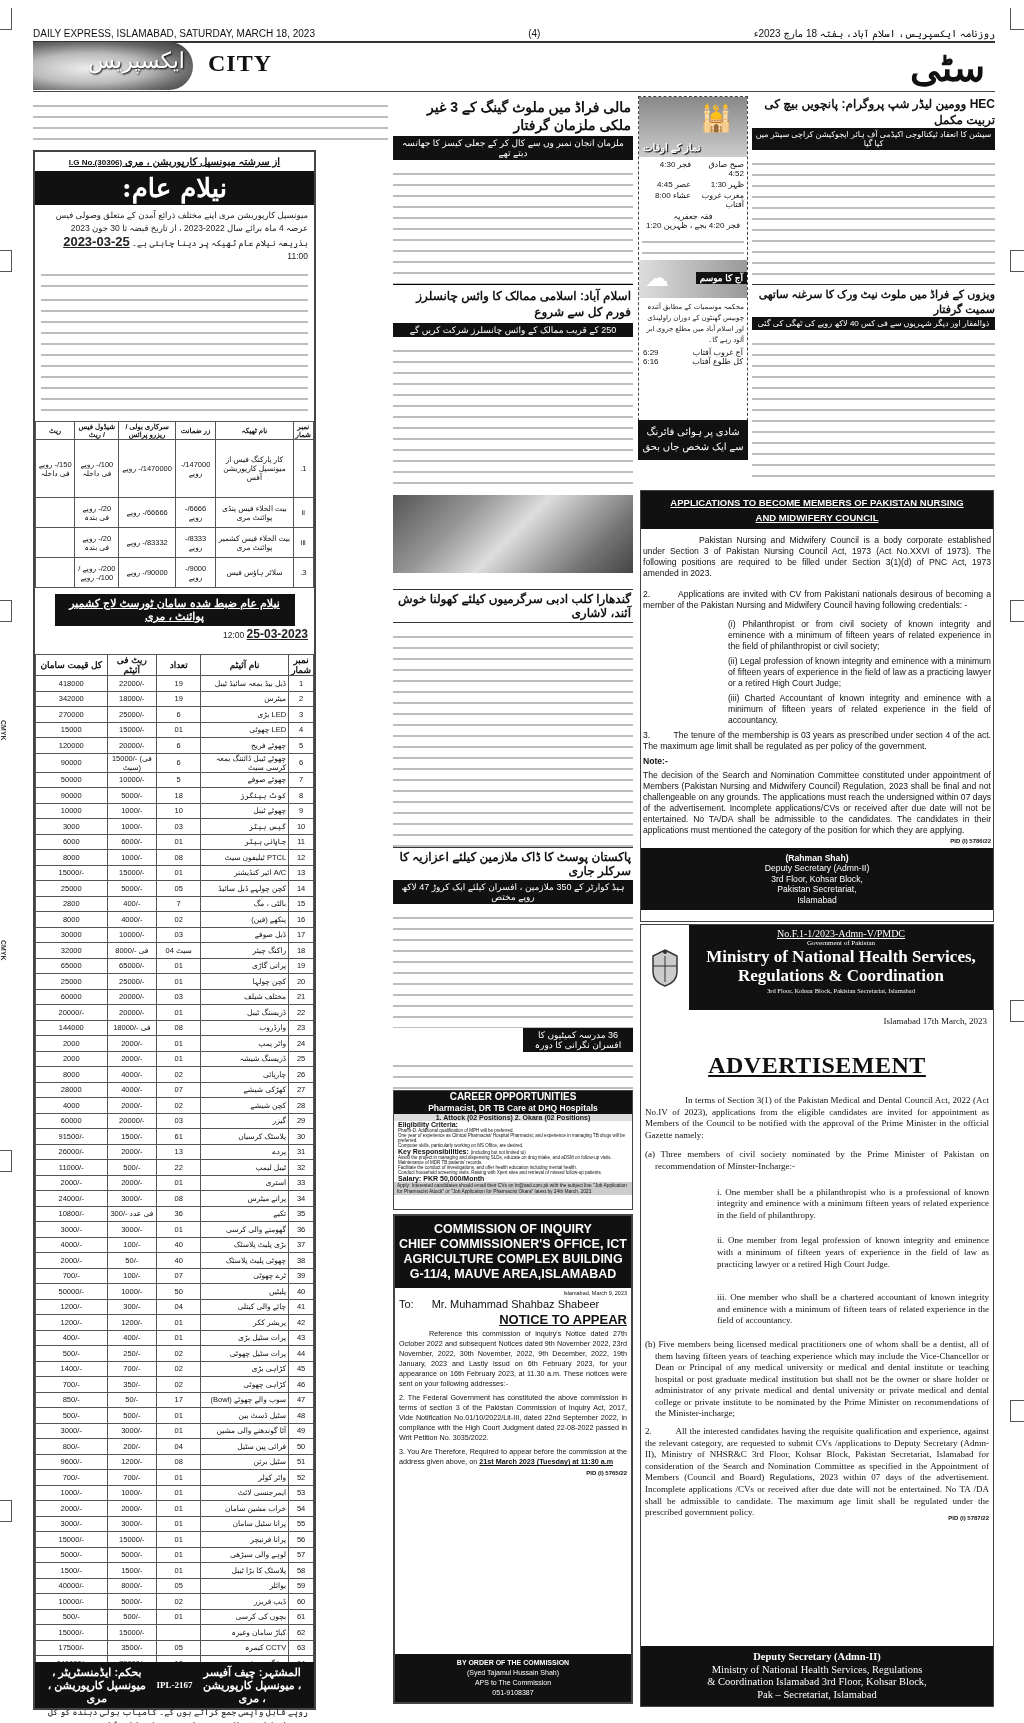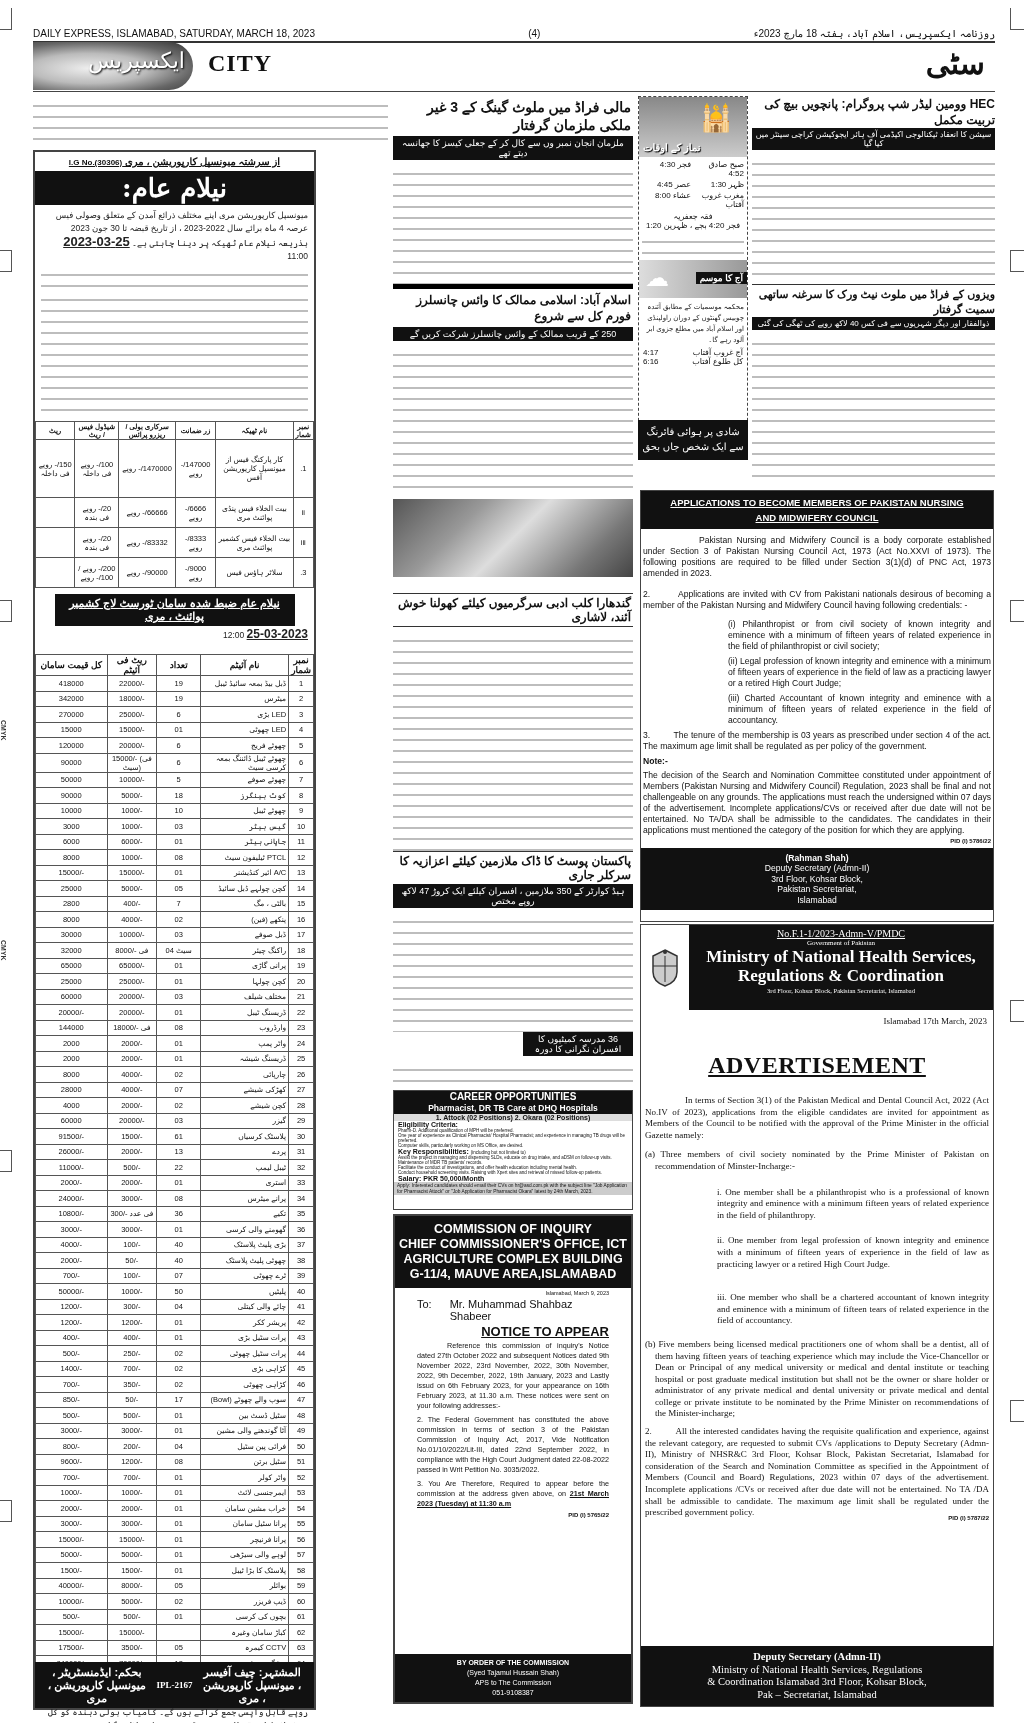--- a/index.html
+++ b/index.html
@@ -4,21 +4,21 @@
 <style>
 *{box-sizing:border-box;margin:0;padding:0}
 body{width:1024px;height:1723px;background:#fff;font-family:"Liberation Sans",sans-serif;color:#111;position:relative;overflow:hidden}
 .abs{position:absolute}
 .crop{position:absolute;width:14px;height:22px;border:1px solid #555}
 .header-line{left:33px;top:28px;width:962px;font-size:10px;display:flex;justify-content:space-between;border-bottom:2px solid #333;padding-bottom:2px}
 .masthead{left:33px;top:42px;width:962px;height:50px;border-bottom:1px solid #444}
 .logo-art{position:absolute;left:0;top:0;width:160px;height:48px;background:radial-gradient(ellipse at 35% 55%,#eee 0,#bbb 40%,#666 70%,#333 100%);border-radius:0 60px 60px 0}
 .logo-text{position:absolute;left:55px;top:6px;font-family:"DejaVu Serif",serif;font-size:22px;color:#fff;text-shadow:1px 1px 2px #000}
 .city{position:absolute;left:175px;top:8px;font-family:"Liberation Serif",serif;font-weight:bold;font-size:24px;letter-spacing:1px}
-.urdu-mast{position:absolute;right:10px;top:4px;font-family:Liberation Sans, sans-serif;font-size:30px;font-weight:bold}
+.urdu-mast{position:absolute;right:10px;top:4px;font-family:Liberation Sans, sans-serif;font-size:38px;font-weight:bold}
 .col{position:absolute;border:1px solid #444}
 .rtl{direction:rtl;text-align:right}
 .blackbar{background:#111;color:#fff;text-align:center}
 .urdu-txt{font-size:8.5px;line-height:13px;color:#222}
 .filler{background:repeating-linear-gradient(#fff 0,#fff 9px,#bdbdbd 9px,#bdbdbd 11px);}
 table{border-collapse:collapse;width:100%}
 td,th{border:1px solid #555;font-size:7.5px;text-align:center;height:15.5px;padding:0 2px}
 th{font-size:9px;height:18px}
 .en-body{font-size:8.6px;line-height:11px;text-align:justify}
 .serif{font-family:"Liberation Serif",serif}
@@ -594,21 +594,21 @@
     <span style="width:40%">المشتہر: چیف آفیسر ، میونسپل کارپوریشن ، مری</span>
     <span style="font-family:'Liberation Serif',serif;font-size:9px">IPL-2167</span>
     <span style="width:40%">بحکم: ایڈمنسٹریٹر ، میونسپل کارپوریشن ، مری</span>
   </div>
 </div>
 
 <div class="abs" style="left:393px;top:96px;width:240px;height:990px">
   <div class="rtl" style="font-size:14px;font-weight:bold;padding:2px;line-height:18px">مالی فراڈ میں ملوث گینگ کے 3 غیر ملکی ملزمان گرفتار</div>
   <div class="blackbar rtl" style="font-size:9px;padding:2px">ملزمان انجان نمبر وں سے کال کر کے جعلی کیسز کا جھانسہ دیتے تھے</div>
   <div class="filler" style="height:120px;margin-top:4px"></div>
-  <div class="rtl" style="font-size:12px;font-weight:bold;padding:3px 2px;border-top:5px solid #000000;line-height:16px">اسلام آباد: اسلامی ممالک کا وائس چانسلرز فورم کل سے شروع</div>
+  <div class="rtl" style="font-size:12px;font-weight:bold;padding:3px 2px;border-top:1px solid #000000;line-height:16px">اسلام آباد: اسلامی ممالک کا وائس چانسلرز فورم کل سے شروع</div>
   <div class="blackbar rtl" style="font-size:9px;padding:2px">250 کے قریب ممالک کے وائس چانسلرز شرکت کریں گے</div>
   <div class="filler" style="height:150px;margin-top:4px"></div>
   <div class="photo" style="height:78px;margin-top:4px"></div>
   <div class="rtl" style="font-size:7px;height:16px"></div>
   <div class="rtl" style="font-size:12px;font-weight:bold;padding:2px;border-top:1px solid #333;border-bottom:1px solid #333">گندھارا کلب ادبی سرگرمیوں کیلئے کھولنا خوش آئند، لاشاری</div>
   <div class="filler" style="height:220px;margin-top:4px"></div>
   <div class="rtl" style="font-size:12px;font-weight:bold;padding:2px;border-top:1px solid #333">پاکستان پوسٹ کا ڈاک ملازمین کیلئے اعزازیہ کا سرکلر جاری</div>
   <div class="blackbar rtl" style="font-size:9px;padding:2px">ہیڈ کوارٹر کے 350 ملازمین ، افسران کیلئے ایک کروڑ 47 لاکھ روپے مختص</div>
   <div class="filler" style="height:120px;margin-top:4px"></div>
   <div class="blackbar rtl" style="font-size:9px;padding:2px;width:110px;margin-left:auto">36 مدرسہ کمیٹیوں کا افسران نگرانی کا دورہ</div>
@@ -634,21 +634,21 @@
   <div style="font-size:4.8px;line-height:5.5px;background:#ccc;padding:1px 3px">Apply: Interested candidates should email their CVs on hr@asd.com.pk with the subject line "Job Application for Pharmacist Attock" or "Job Application for Pharmacist Okara" latest by 24th March, 2023.</div>
 </div>
 
 <div class="col" style="left:393px;top:1214px;width:240px;height:490px;border-width:2px">
   <div class="blackbar" style="padding:6px 2px;font-weight:bold;font-size:12.5px;line-height:15px">
     <div>COMMISSION OF INQUIRY</div>
     <div>CHIEF COMMISSIONER'S OFFICE, ICT</div>
     <div>AGRICULTURE COMPLEX BUILDING</div>
     <div>G-11/4, MAUVE AREA,ISLAMABAD</div>
   </div>
-  <div style="padding:2px 22px">
+  <div style="padding:2px 4px">
     <div style="font-size:5.5px;text-align:right">Islamabad, March 9, 2023</div>
     <div style="font-size:11px;margin-top:2px;display:flex;gap:18px">
       <span>To:</span>
       <span>Mr. Muhammad Shahbaz Shabeer</span>
     </div>
     <div style="font-size:13px;font-weight:bold;text-align:right;text-decoration:underline;margin:2px 0">NOTICE TO APPEAR</div>
     <div class="en-body" style="font-size:7.2px;line-height:10px;text-indent:30px">Reference this commission of inquiry's Notice dated 27th October 2022 and subsequent Notices dated 9th November 2022, 23rd November, 2022, 30th November, 2022, 9th December, 2022, 19th January, 2023 and Lastly issud on 6th February 2023, for your appearance on 16th February 2023, at 11.30 a.m. These notices were sent on your following addresses:-</div>
     <div class="en-body" style="font-size:7.2px;line-height:10px;margin-top:4px">2. The Federal Government has constituted the above commission in terms of section 3 of the Pakistan Commission of Inquiry Act, 2017, Vide Notification No.01/10/2022/Lit-III, dated 22nd September 2022, in compliance with the High Court Judgment dated 22-08-2022 passed in Writ Petition No. 3035/2022.</div>
     <div class="en-body" style="font-size:7.2px;line-height:10px;margin-top:4px">
       <span>3. You Are Therefore, Required to appear before the commission at the address given above, on </span><b style="text-decoration:underline">21st March 2023 (Tuesday) at 11:30 a.m</b>
@@ -679,21 +679,21 @@
   <div class="rtl" style="text-align:center;font-size:8px">فقہ جعفریہ</div>
   <div class="rtl" style="text-align:center;font-size:8px">فجر 4:20 بجے ، ظہرین 1:20</div>
   <div class="filler" style="height:24px;margin:2px 3px"></div>
   <div style="height:38px;background:linear-gradient(90deg,#ddd,#999);position:relative;margin-top:4px">
     <span style="position:absolute;left:6px;top:4px;font-size:24px;color:#fff">☁</span>
     <span class="blackbar" style="position:absolute;right:0;top:12px;font-size:9px;font-weight:bold;padding:1px 4px">آج کا موسم</span>
   </div>
   <div class="rtl urdu-txt" style="font-size:7px;line-height:11px;padding:3px">محکمہ موسمیات کے مطابق آئندہ چوبیس گھنٹوں کے دوران راولپنڈی اور اسلام آباد میں مطلع جزوی ابر آلود رہے گا۔</div>
   <div class="rtl" style="display:flex;justify-content:space-between;font-size:8px;padding:0 4px">
     <span>آج غروب آفتاب</span>
-      <span>4:17</span>
+      <span>6:29</span>
   </div>
   <div class="rtl" style="display:flex;justify-content:space-between;font-size:8px;padding:0 4px">
     <span>کل طلوع آفتاب</span>
       <span>6:16</span>
   </div>
 </div>
 <div class="blackbar rtl" style="position:absolute;left:638px;top:420px;width:110px;height:40px;font-size:10px;padding:4px;line-height:15px">شادی پر ہوائی فائرنگ سے ایک شخص جاں بحق</div>
 
 <div class="abs" style="left:752px;top:96px;width:243px;height:390px">
   <div class="rtl" style="font-size:12px;font-weight:bold;line-height:16px">HEC وومین لیڈر شپ پروگرام: پانچویں بیچ کی تربیت مکمل</div>

